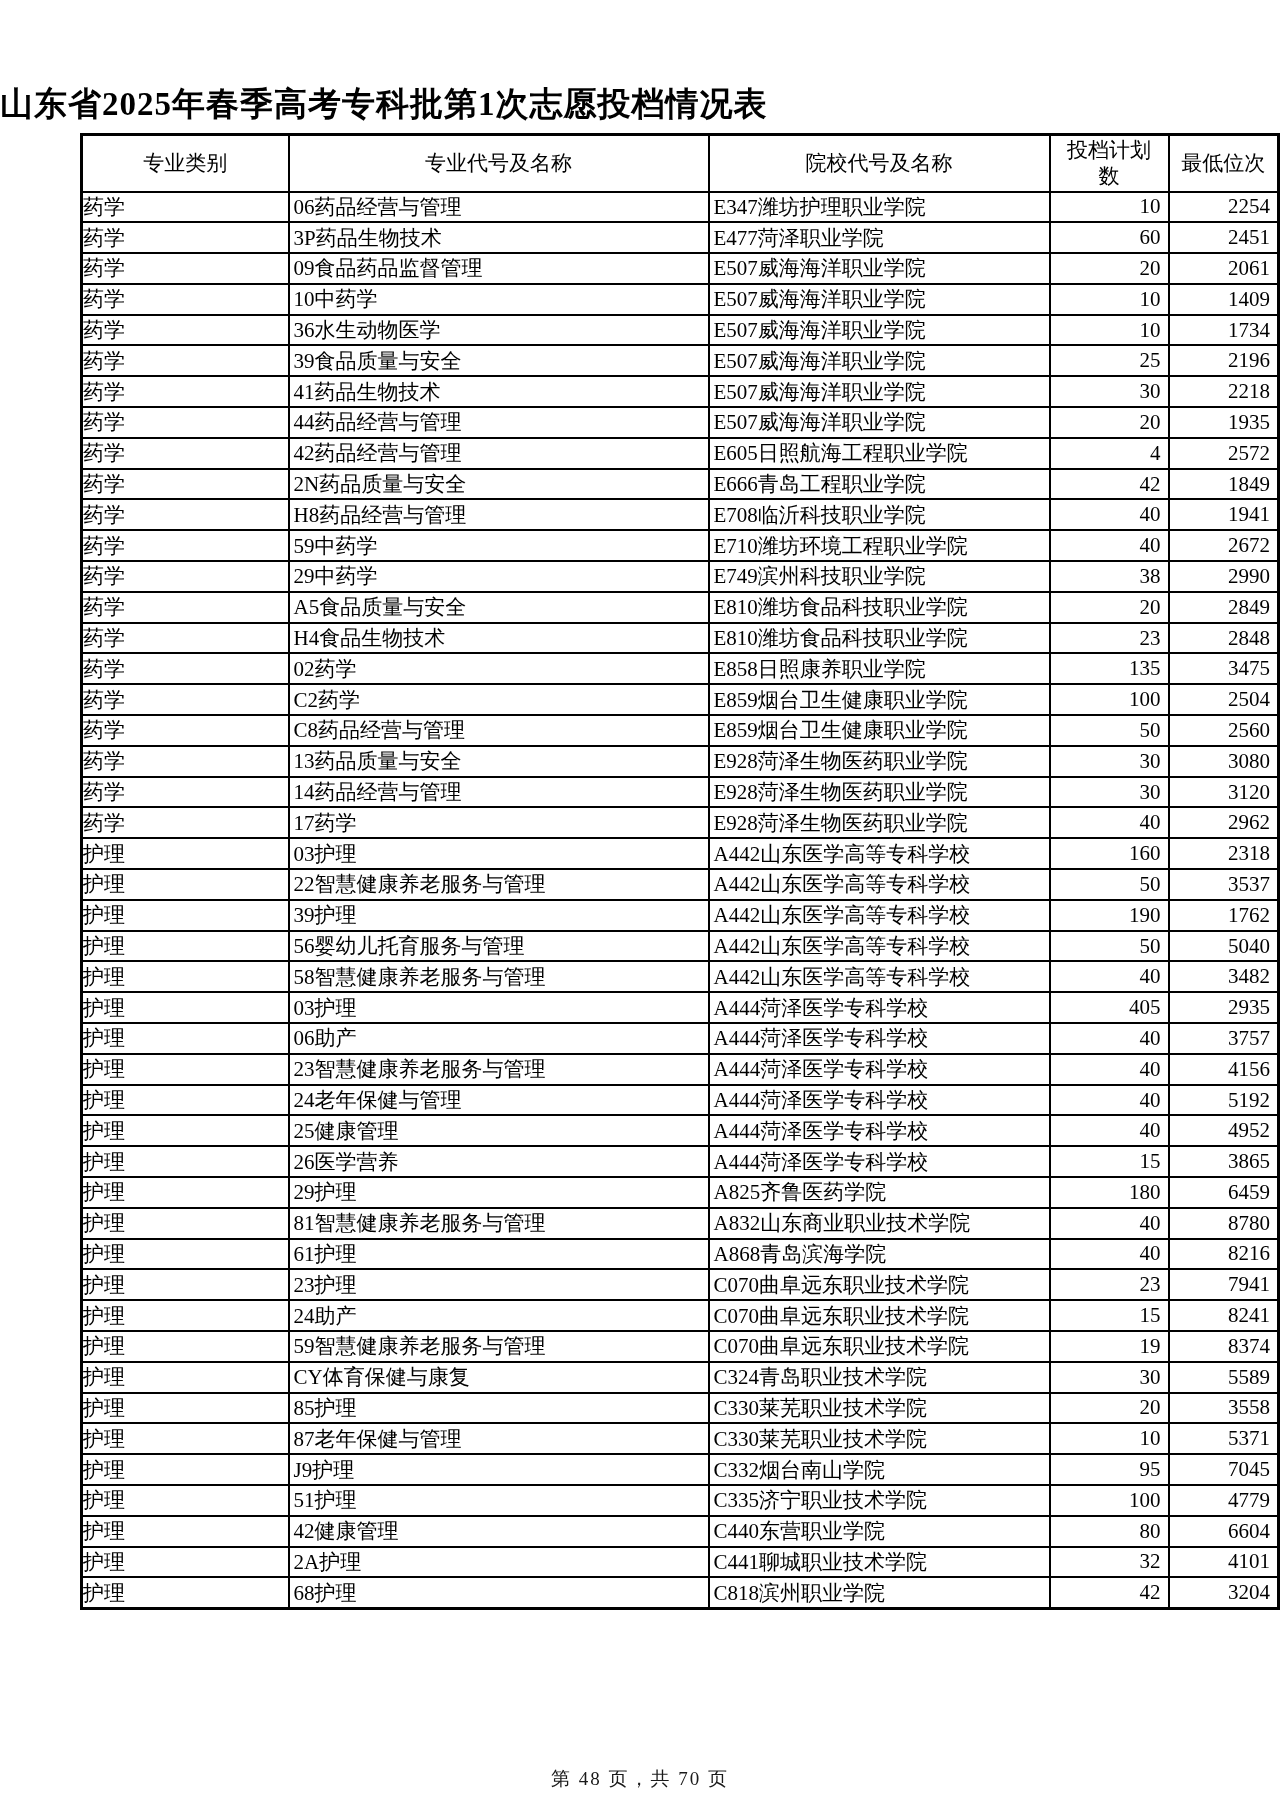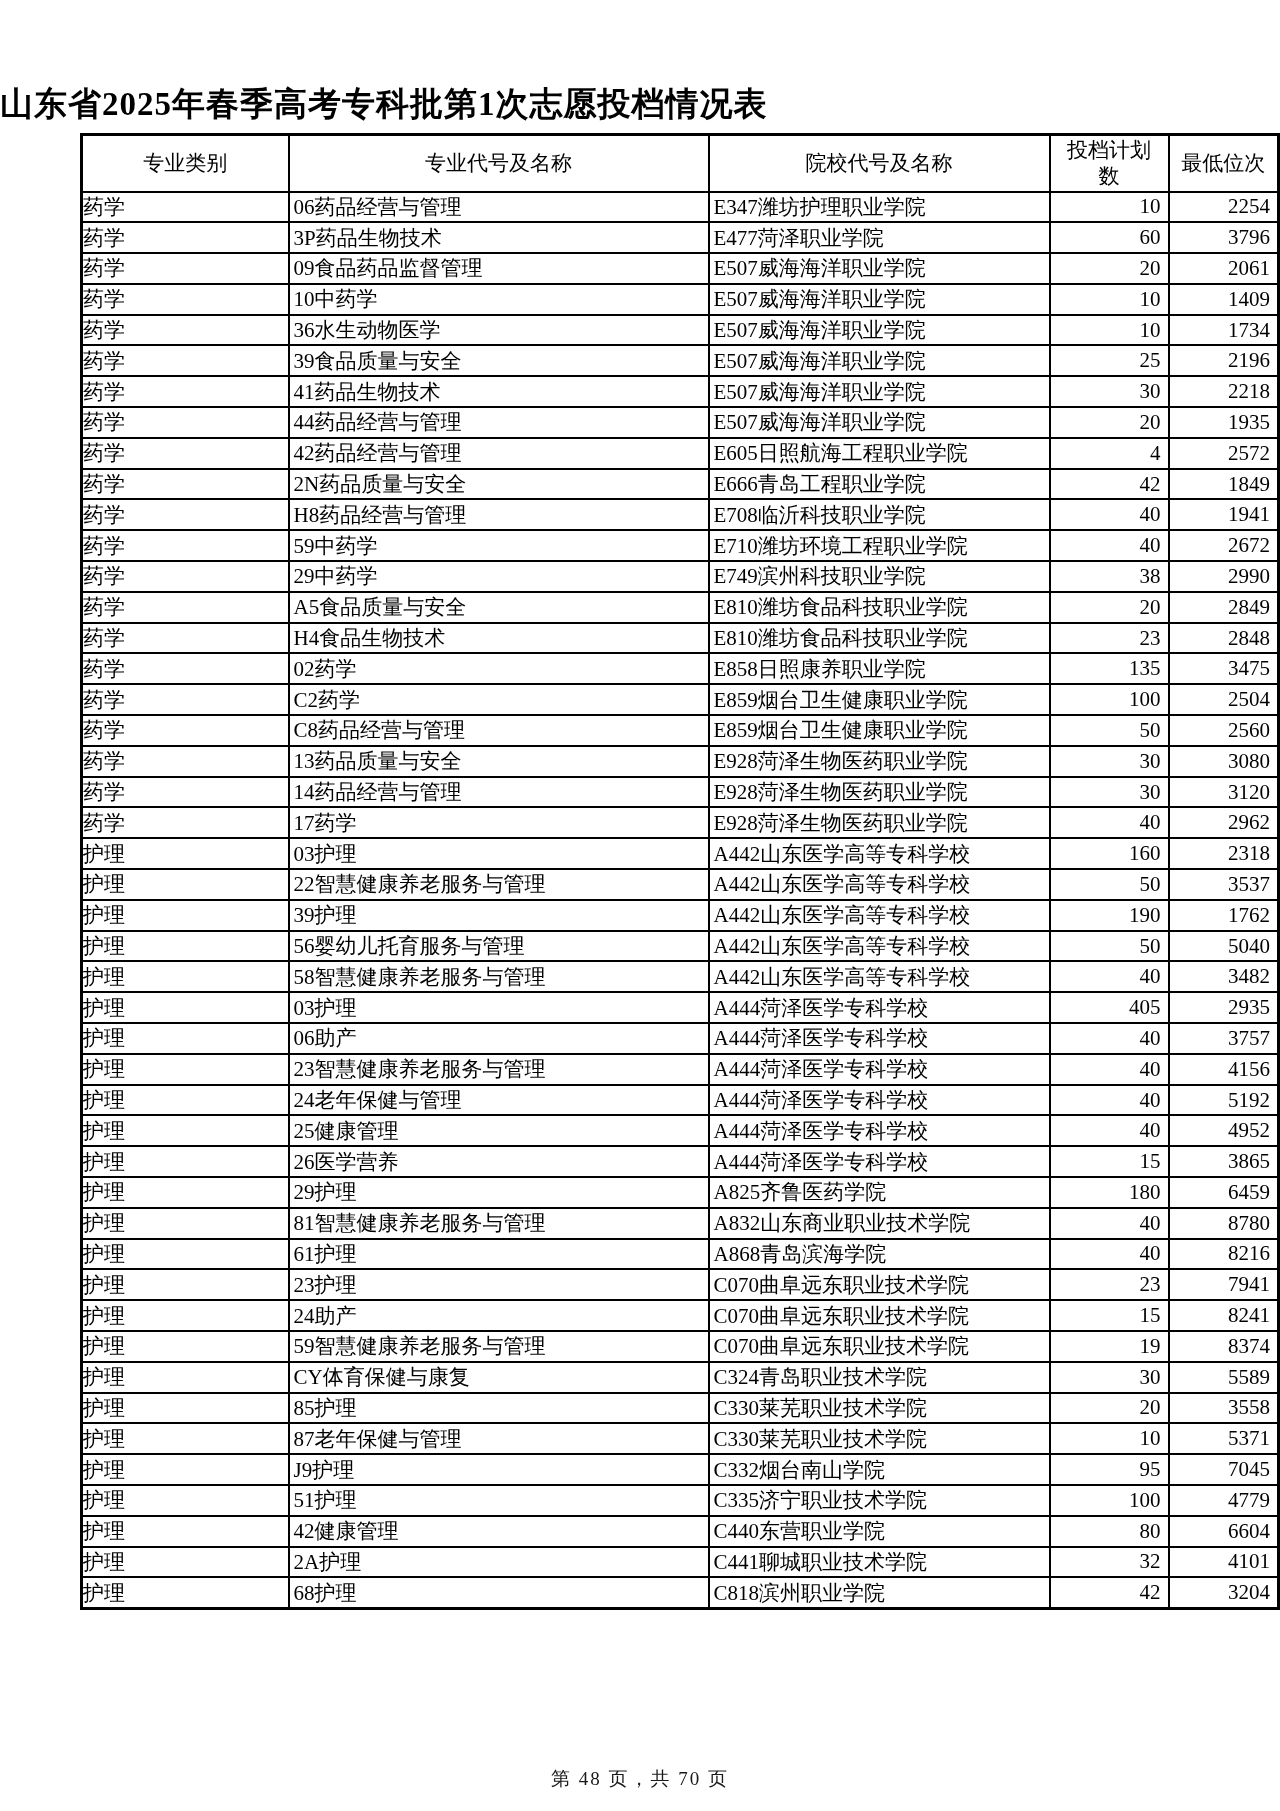--- a/index.html
+++ b/index.html
@@ -102,21 +102,21 @@
         <td class="c1">06药品经营与管理</td>
         <td class="c2">E347潍坊护理职业学院</td>
         <td class="c3">10</td>
         <td class="c4">2254</td>
       </tr>
       <tr>
         <td class="c0">药学</td>
         <td class="c1">3P药品生物技术</td>
         <td class="c2">E477菏泽职业学院</td>
         <td class="c3">60</td>
-        <td class="c4">3796</td>
+        <td class="c4">2451</td>
       </tr>
       <tr>
         <td class="c0">药学</td>
         <td class="c1">09食品药品监督管理</td>
         <td class="c2">E507威海海洋职业学院</td>
         <td class="c3">20</td>
         <td class="c4">2061</td>
       </tr>
       <tr>
         <td class="c0">药学</td>

